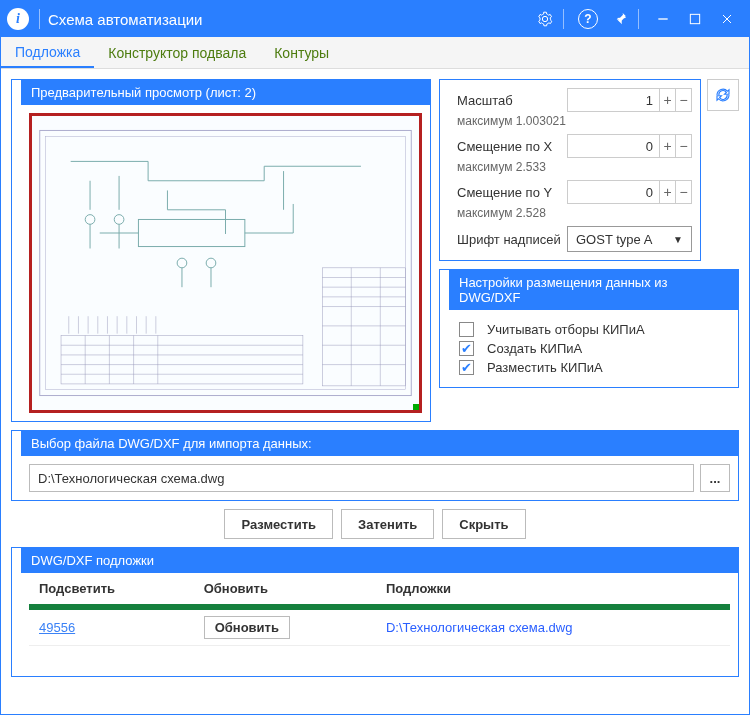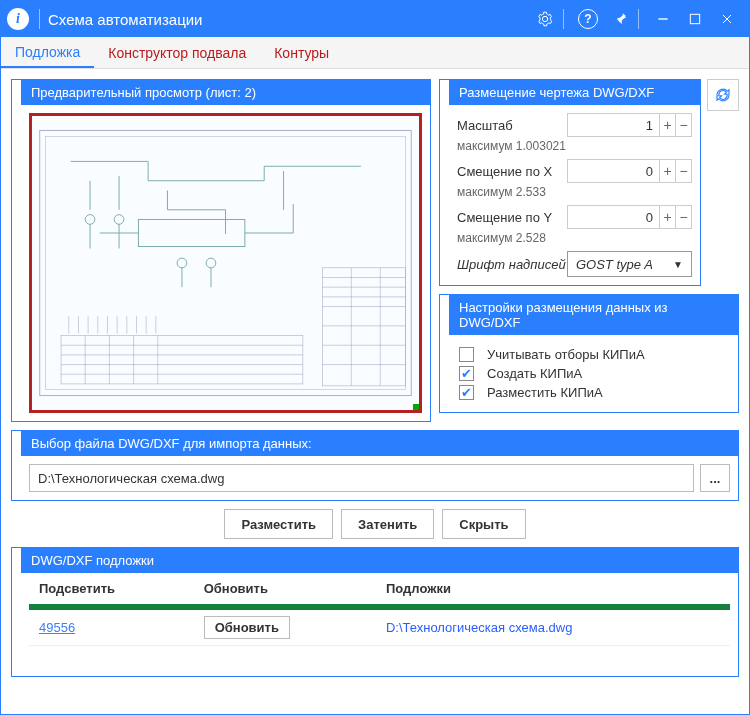--- a/index.html
+++ b/index.html
@@ -10,21 +10,21 @@
   .titlebar { height: 36px; background: #2a7fff; color: #fff; display: flex; align-items: center; padding: 0 6px; }
   .titlebar .info-icon { width: 22px; height: 22px; border-radius: 50%; background: #fff; color: #2a7fff; font-weight: bold; font-style: italic; display: flex; align-items: center; justify-content: center; margin-right: 8px; font-size: 14px; font-family: Georgia, serif; }
   .titlebar .divider { width: 1px; height: 20px; background: rgba(255,255,255,.5); margin: 0 8px 0 2px; }
   .titlebar .title { flex: 1; font-size: 15px; }
   .titlebar .tb-btn { width: 32px; height: 32px; display: flex; align-items: center; justify-content: center; color: #fff; cursor: pointer; }
   .titlebar svg { width: 16px; height: 16px; }
   .tb-circle { width: 20px; height: 20px; border: 1.5px solid #fff; border-radius: 50%; display: flex; align-items: center; justify-content: center; font-size: 12px; font-weight: bold; }
 
   
   .tabs { height: 32px; background: #f5f5f5; display: flex; align-items: center; border-bottom: 1px solid #ddd; }
-  .tab { padding: 0 14px; height: 100%; display: flex; align-items: center; font-size: 14px; color: #b91c1c; cursor: pointer; }
+  .tab { padding: 0 14px; height: 100%; display: flex; align-items: center; font-size: 14px; color: #4d7c0f; cursor: pointer; }
   .tab.active { color: #2a7fff; border-bottom: 2px solid #2a7fff; }
 
   
   .body { flex: 1; padding: 10px; display: flex; flex-direction: column; gap: 8px; overflow: auto; }
   .row1 { display: flex; gap: 8px; }
   .panel { border: 1px solid #2a7fff; padding-left: 9px; }
   .panel-head { background: #2a7fff; color: #fff; padding: 5px 10px; font-size: 13px; }
   .panel-body { padding: 8px; background: #fff; }
 
   .preview-panel { width: 420px; }
@@ -37,21 +37,21 @@
   .placement-panel { flex: 1; }
   .refresh-btn { width: 32px; height: 32px; border: 1px solid #ccc; background: #fff; display: flex; align-items: center; justify-content: center; cursor: pointer; }
   .refresh-btn svg { width: 18px; height: 18px; stroke: #2a7fff; fill: none; }
 
   .field-row { display: flex; align-items: center; margin-bottom: 2px; }
   .field-row .lbl { width: 110px; font-size: 13px; }
   .field-row .val { flex: 1; border: 1px solid #ccc; height: 24px; display: flex; align-items: center; justify-content: flex-end; padding-right: 6px; font-size: 13px; }
   .stepper { width: 32px; display: flex; }
   .stepper span { width: 16px; height: 24px; border: 1px solid #ccc; border-left: none; display: flex; align-items: center; justify-content: center; font-size: 14px; color: #666; cursor: pointer; }
   .max-row { text-align: left; font-size: 12px; color: #666; margin-bottom: 6px; }
-  .font-row { display: flex; align-items: center; margin-top: 6px; font-style: italic; }
+  .font-row { display: flex; align-items: center; margin-top: 6px; }
   .font-row .lbl { width: 110px; }
   .font-row .select { flex: 1; height: 26px; border: 1px solid #999; display: flex; align-items: center; justify-content: space-between; padding: 0 8px; cursor: pointer; }
   .font-row .chev { font-size: 10px; }
 
   .settings-body { padding: 8px 10px; }
   .chk-row { display: flex; align-items: center; gap: 13px; margin: 4px 0; font-size: 13px; }
   .chk { width: 15px; height: 15px; border: 1px solid #888; display: flex; align-items: center; justify-content: center; color: #2a7fff; font-size: 13px; cursor: pointer; }
 
   .file-panel .panel-body { display: flex; gap: 6px; }
   .file-input { flex: 1; height: 28px; border: 1px solid #bbb; padding: 0 8px; display: flex; align-items: center; }
@@ -159,21 +159,20 @@
               </g>
             </svg>
             <div class="preview-handle"></div>
           </div>
         </div>
       </div>
 
       <div class="right-col">
         <div class="right-top">
           <div class="panel placement-panel">
-            <div class="panel-head">Размещение чертежа DWG/DXF</div>
             <div class="panel-body">
 
               <div class="field-row">
                 <div class="lbl">Масштаб</div>
                 <div class="val">1</div>
                 <div class="stepper">
                   <span>+</span>
                   <span>−</span>
                 </div>
               </div>

